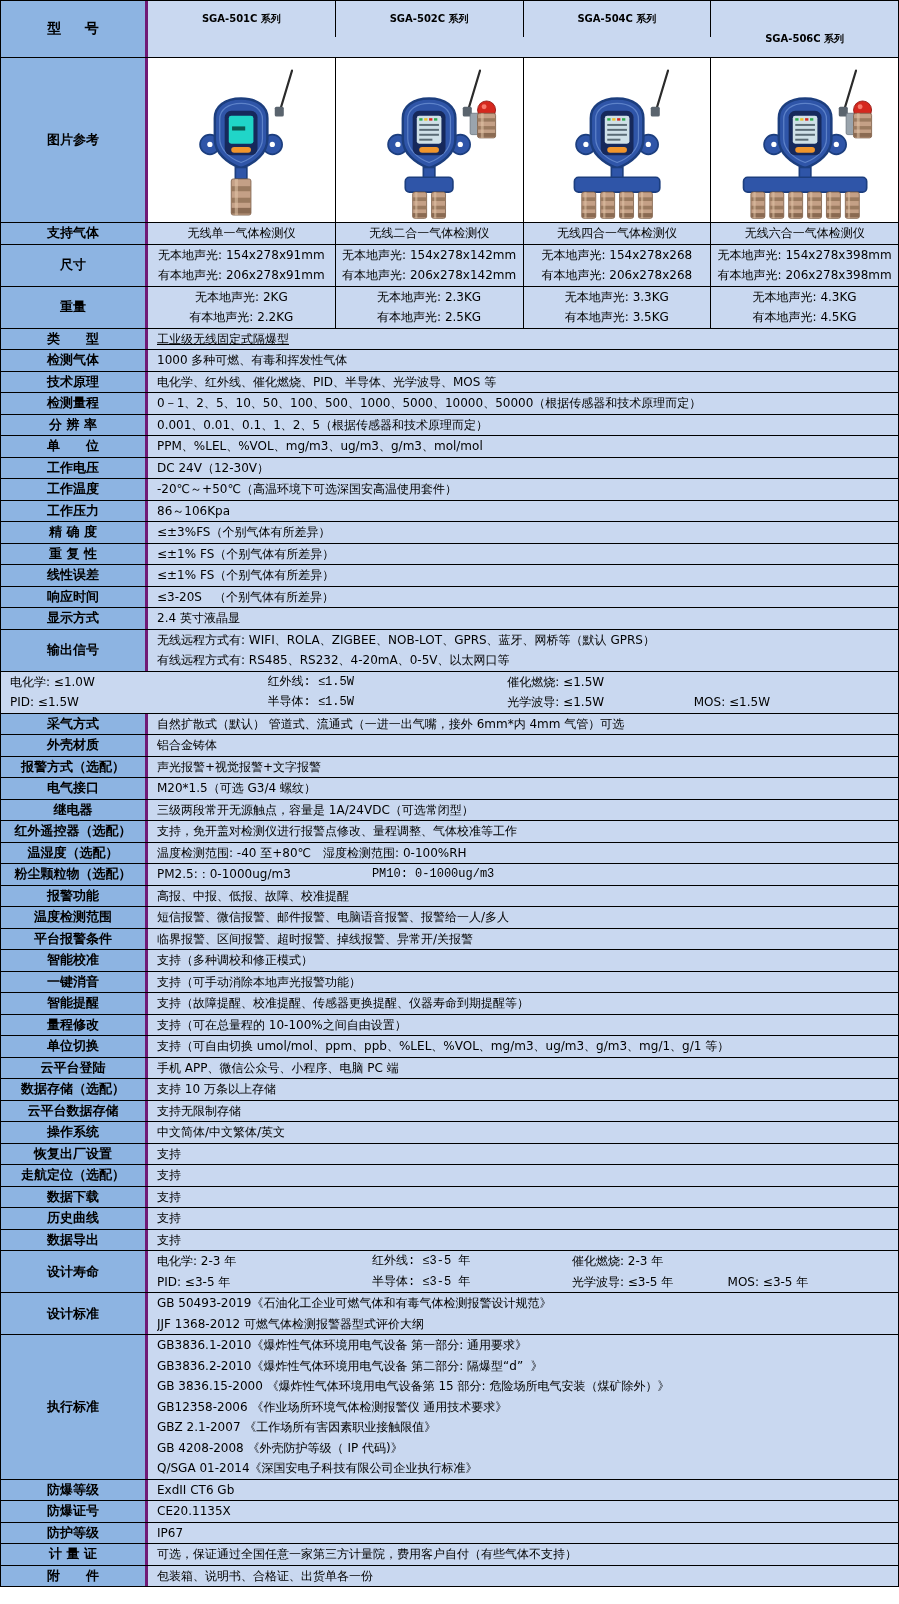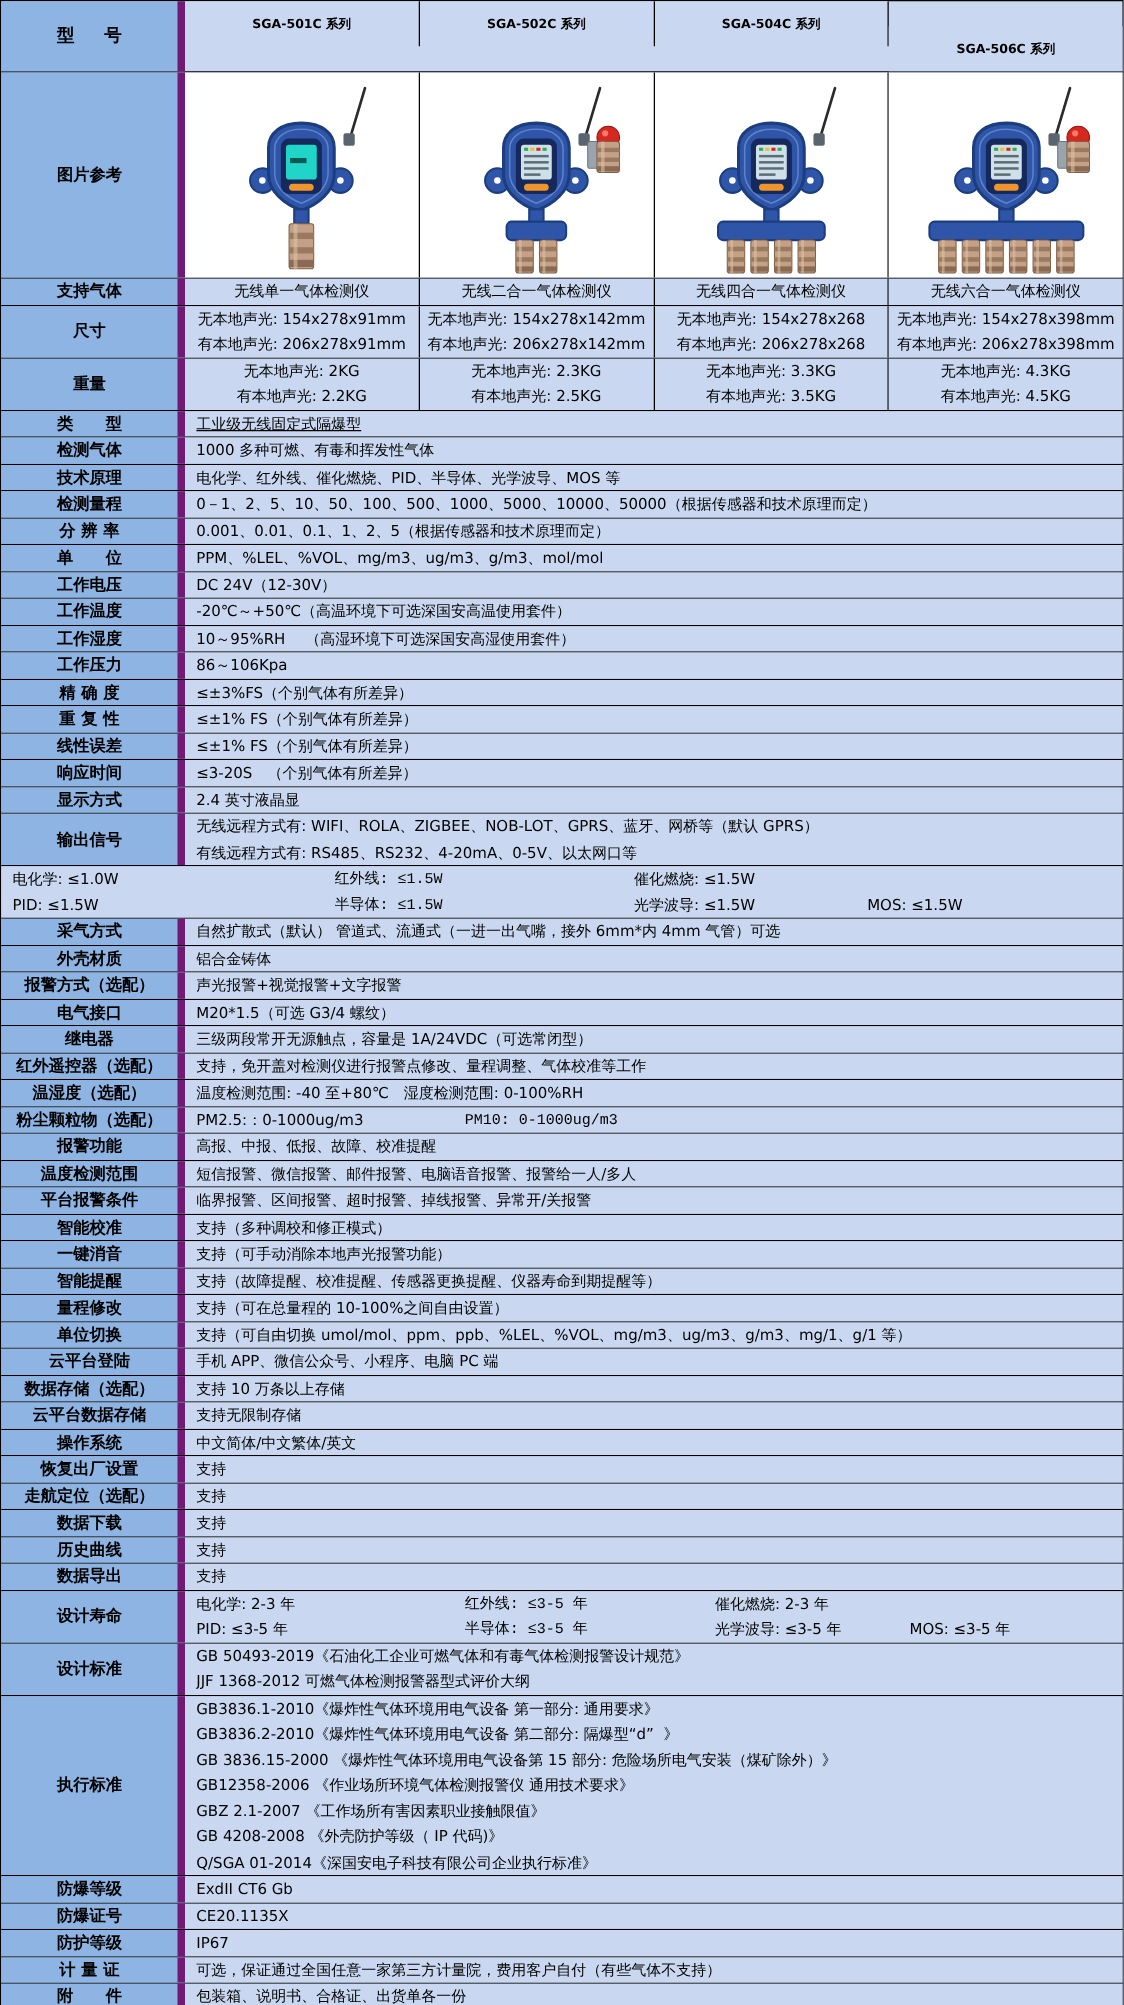--- a/index.html
+++ b/index.html
@@ -7,21 +7,21 @@
   #spec-table{
     width:899px; box-sizing:border-box;
     border:1px solid #000; background:#C9D8F0;
     --lh:20.5px; font-size:12px;
   }
   .row{display:flex; border-bottom:1px solid #000;}
   .row:last-child{border-bottom:none;}
   .cell{box-sizing:border-box;}
   .label-cell{
     width:147px; flex:0 0 147px; background:#8DB4E2;
-    border-right:6px solid #701a75;
+    border-right:3px solid #701a75;
     display:flex; align-items:center; justify-content:center;
     font-weight:bold; font-size:13px; text-align:center; padding:0 2px;
     white-space:pre;
   }
   .value-cell{
     flex:1 1 auto; background:#C9D8F0;
     display:flex; flex-direction:column; justify-content:flex-end;
     padding:0 0 0 9px; overflow:hidden;
   }
   .line{height:var(--lh); line-height:var(--lh); display:flex; align-items:center; white-space:pre; overflow:hidden;}
@@ -346,26 +346,20 @@
           <div class="line"><span>DC 24V（12-30V）</span></div>
         </div>
       </div>
       <div class="row">
         <div class="cell label-cell">工作温度</div>
         <div class="cell value-cell">
           <div class="line"><span>-20℃～+50℃（高温环境下可选深国安高温使用套件）</span></div>
         </div>
       </div>
       <div class="row">
-        <div class="cell label-cell">工作湿度</div>
-        <div class="cell value-cell">
-          <div class="line"><span>10～95%RH　 （高湿环境下可选深国安高湿使用套件）</span></div>
-        </div>
-      </div>
-      <div class="row">
         <div class="cell label-cell">工作压力</div>
         <div class="cell value-cell">
           <div class="line"><span>86～106Kpa</span></div>
         </div>
       </div>
       <div class="row">
         <div class="cell label-cell">精 确 度</div>
         <div class="cell value-cell">
           <div class="line"><span>≤±3%FS（个别气体有所差异）</span></div>
         </div>

